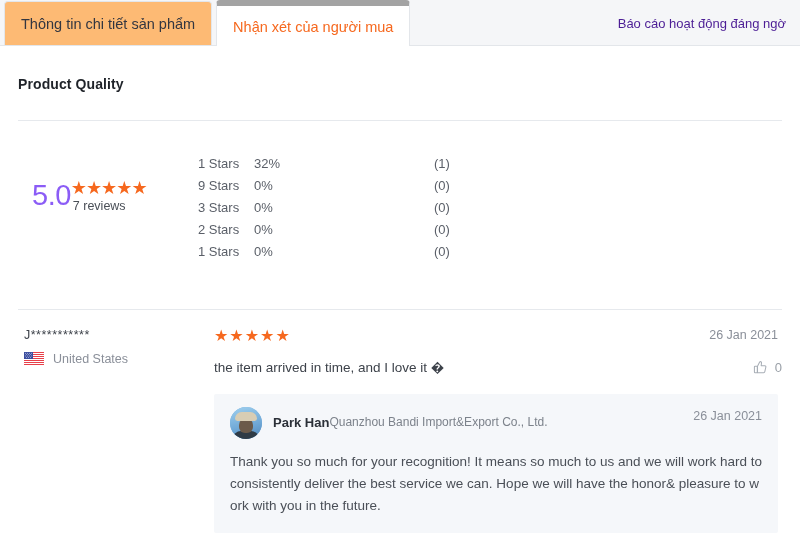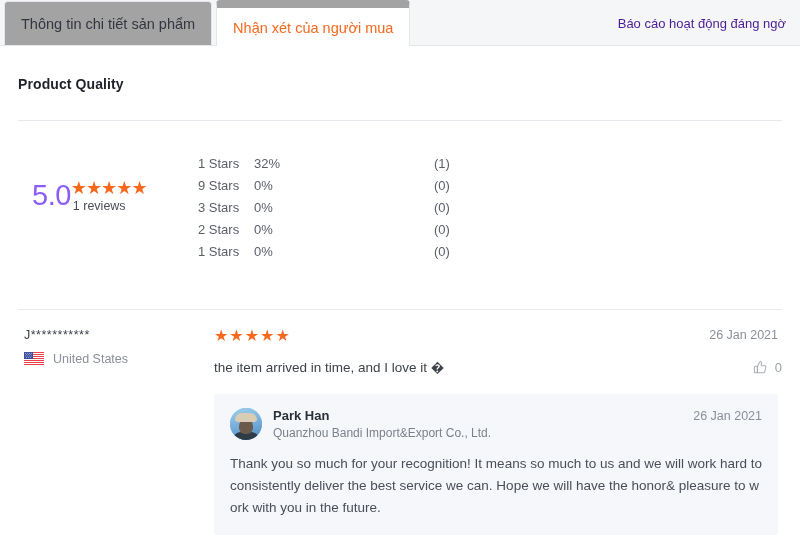--- a/index.html
+++ b/index.html
@@ -23,32 +23,32 @@
     padding-left: 4px;
   }
   .tab {
     position: relative;
     height: 44px;
     display: flex;
     align-items: center;
     padding: 0 16px;
     font-size: 14.5px;
     color: #333640;
-    background: #a3a3a3;
+    background: #fdba74;
     border: 1px solid #e3e6ea;
     border-bottom: none;
     border-radius: 4px 4px 0 0;
     margin-right: 4px;
     white-space: nowrap;
     cursor: pointer;
   }
   .tab.active {
     background: #ffffff;
     color: #f6681e;
-    border-top: 8px solid #a3a3a3;
+    border-top: 6px solid #a3a3a3;
     height: 46px;
     margin-bottom: -1px;
     padding-top: 1px;
   }
   .report-link {
     margin-left: auto;
     font-size: 13px;
     color: #4c1d95;
     padding: 0 14px 14px 0;
     align-self: flex-end;
@@ -160,21 +160,21 @@
     flex: 0 0 32px;
     margin-right: 11px;
     overflow: hidden;
     position: relative;
     background: #7fb2dd;
   }
   .avatar .sky { position:absolute; inset:0; background: linear-gradient(165deg,#9fd0ef 0%,#6ea7d6 60%,#4f85b8 100%); }
   .avatar .hat { position:absolute; left:5px; top:5px; width:22px; height:9px; background:#d8cdb4; border-radius:11px 11px 4px 4px; }
   .avatar .face { position:absolute; left:9px; top:11px; width:14px; height:15px; background:#6b5a4a; border-radius:7px 7px 6px 6px; }
   .avatar .body { position:absolute; left:3px; bottom:0; width:26px; height:8px; background:#2f3b46; border-radius:8px 8px 0 0; }
-  .reply-who { display: flex; flex-direction: column; }
+  .reply-who { display: flex; }
   .reply-name { font-size: 13px; font-weight: bold; color: #2b3038; line-height: 1.35; }
   .reply-company { font-size: 12px; color: #7c828b; line-height: 1.35; }
   .reply-date { margin-left: auto; font-size: 12.5px; color: #8a8f99; align-self: flex-start; padding-top: 2px;}
   .reply-text {
     font-size: 13.5px;
     color: #4a4f57;
     line-height: 1.62;
     margin-top: 12px;
     word-break: break-all;
   }
@@ -199,21 +199,21 @@
     <div class="section-title">Product Quality</div>
     <div class="divider"></div>
 
     <div class="summary">
 
       <div class="score-block">
         <div class="score-row">
           <div class="score-num">5.0</div>
           <div class="score-right">
             <div class="score-stars">★★★★★</div>
-            <div class="reviews-count">1 reviews</div>
+            <div class="reviews-count">7 reviews</div>
           </div>
         </div>
       </div>
 
       <div class="bars">
         <div class="bar-row">
           <div class="bar-label">1 Stars</div>
           <div class="bar-pct">32%</div>
           <div class="bar-count">(1)</div>
         </div>

